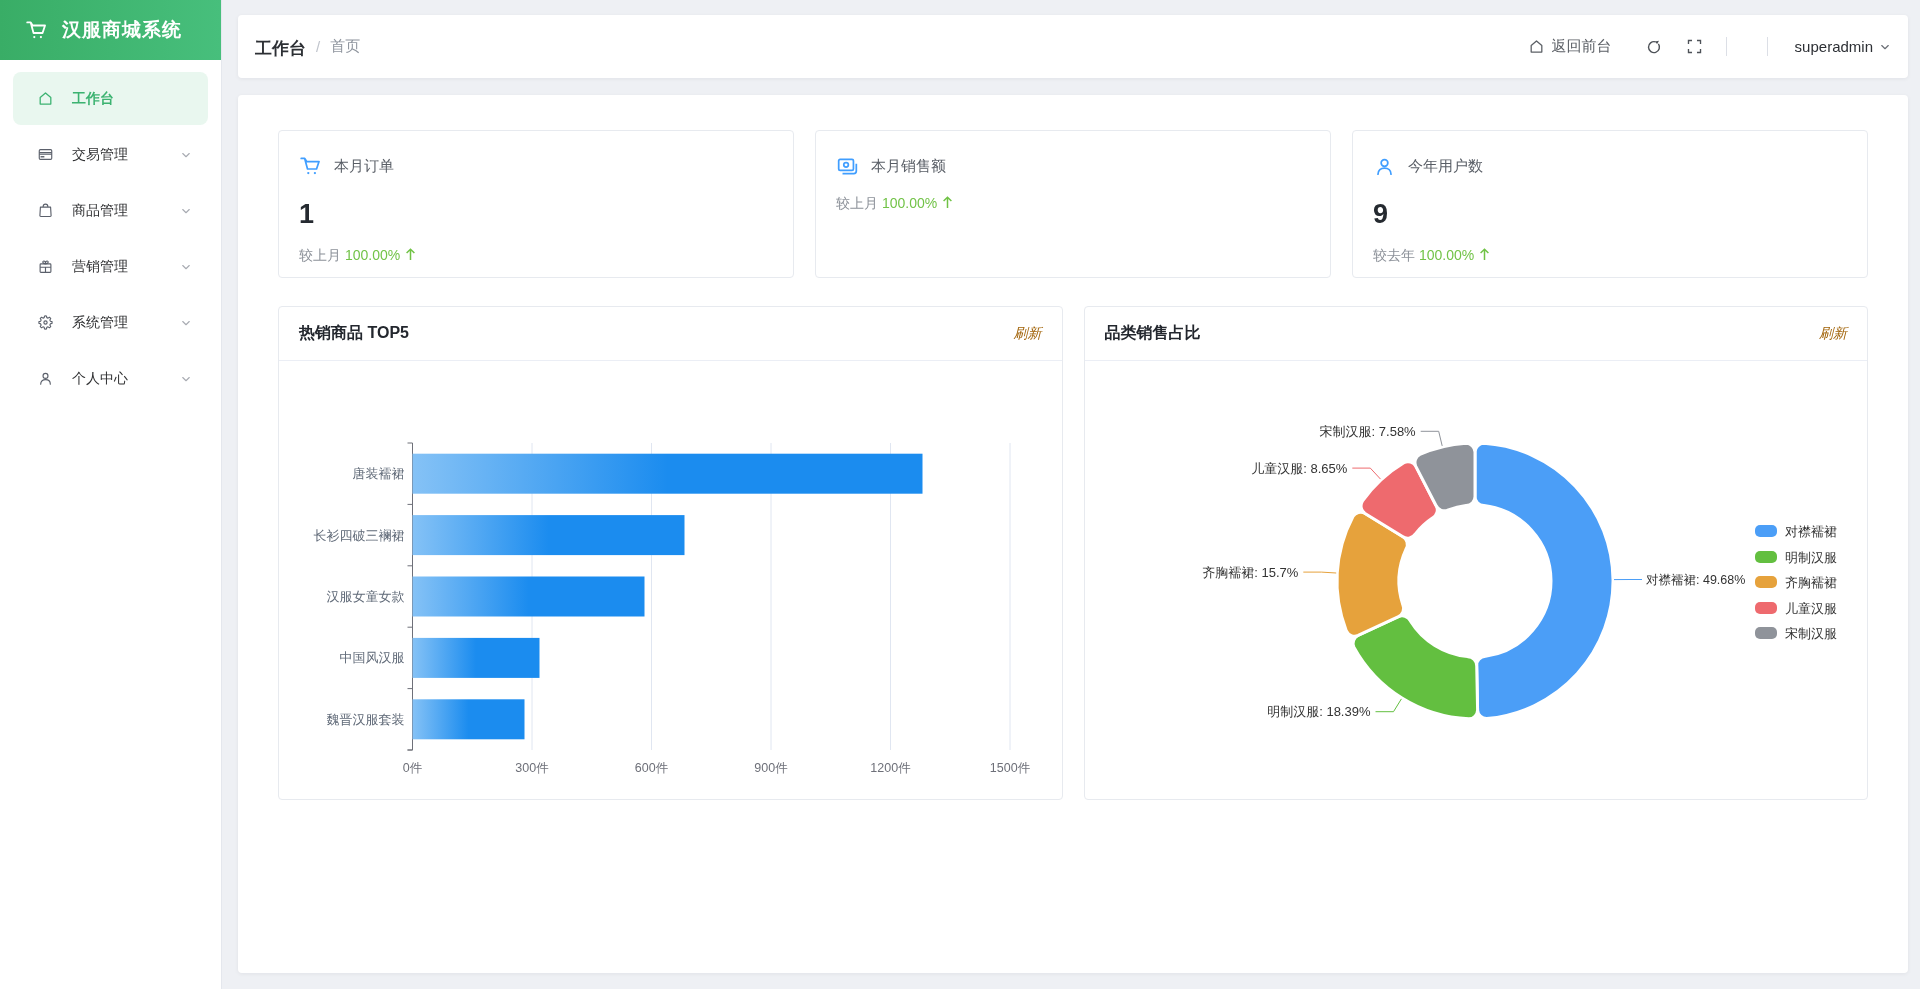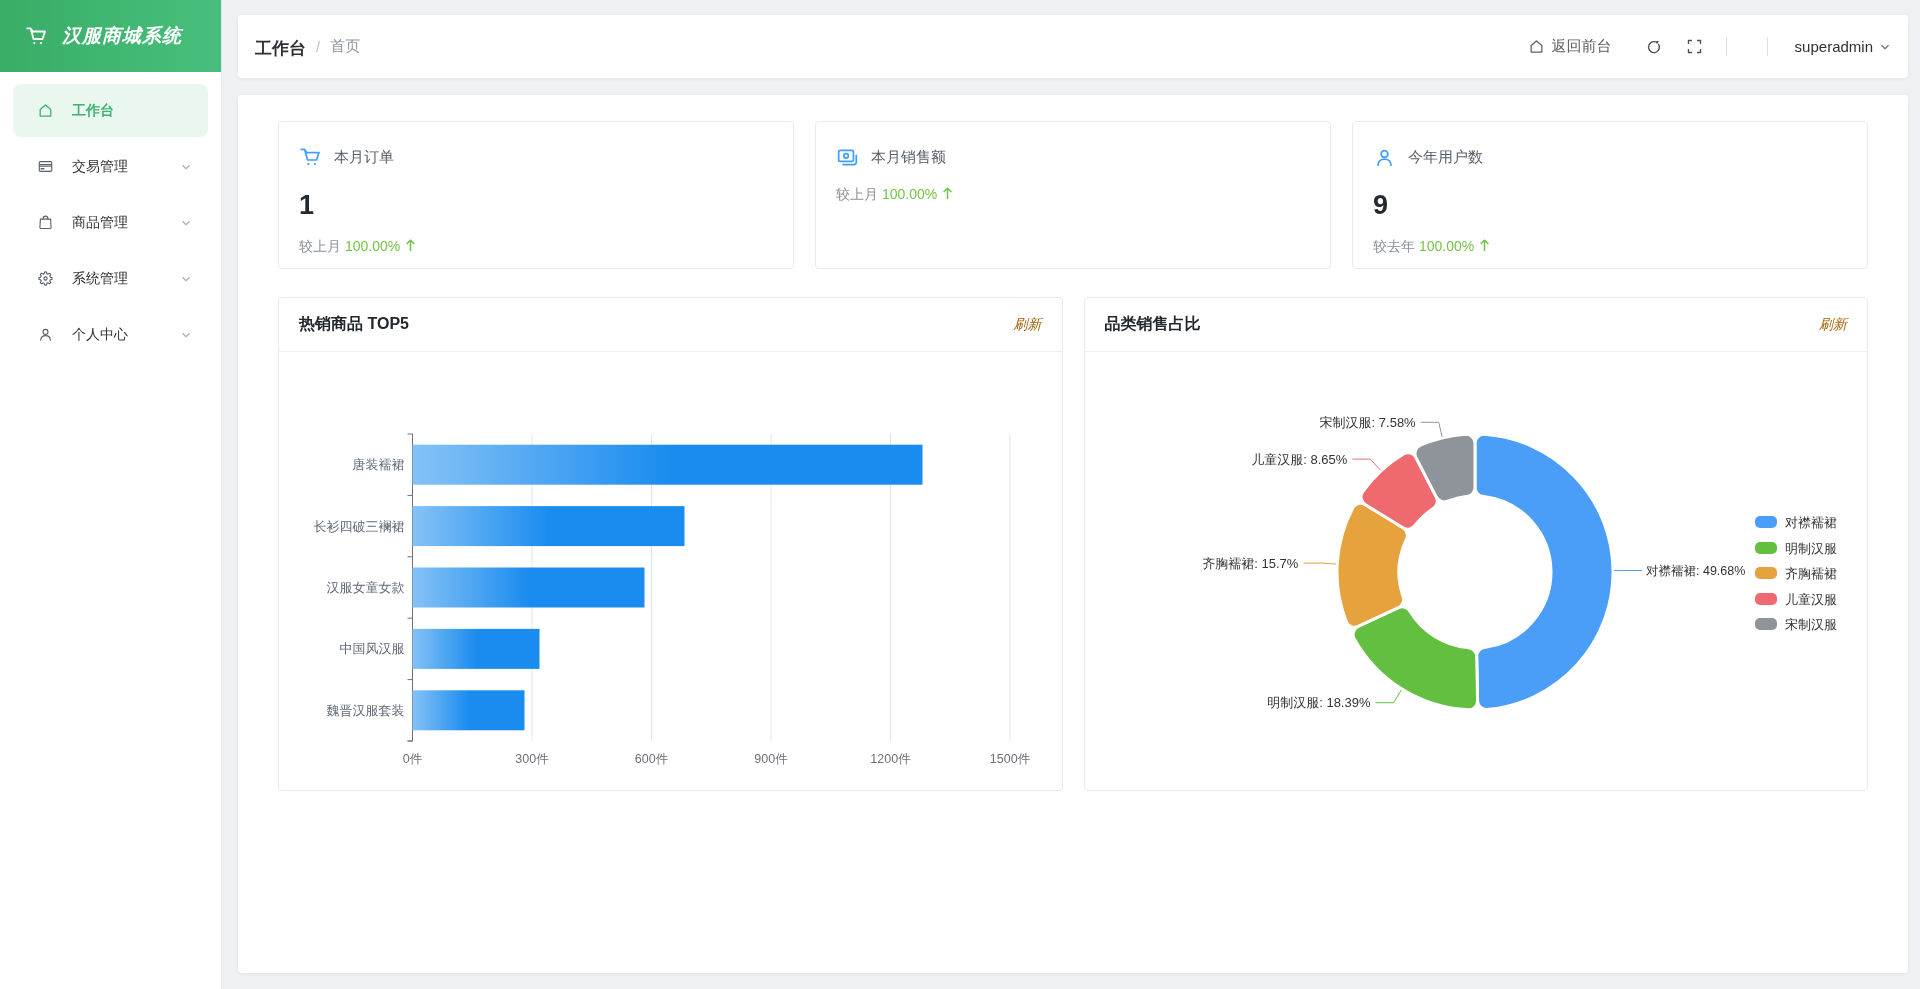--- a/index.html
+++ b/index.html
@@ -1,21 +1,21 @@
 <!DOCTYPE html>
 <html lang="zh"><head>
 <meta charset="utf-8">
 <title>汉服商城系统</title>
 <style>
 * { margin:0; padding:0; box-sizing:border-box; }
 html,body { width:1920px; height:989px; overflow:hidden; }
 body { font-family:"Liberation Sans", sans-serif; background:#eef0f4; color:#303133; }
 
 .sidebar { position:fixed; left:0; top:0; width:222px; height:989px; background:#fff; border-right:1px solid #e4e7ed; z-index:10; }
-.logo { height:72px; background:linear-gradient(90deg,#39ad66,#47bf7c); display:flex; align-items:center; padding-left:25px;font-style:italic; }
+.logo { height:60px; background:linear-gradient(90deg,#39ad66,#47bf7c); display:flex; align-items:center; padding-left:25px; }
 .logo svg { flex:0 0 auto; }
 .logo span { color:#fff; font-size:19px; font-weight:bold; margin-left:14px; letter-spacing:1px; }
 .menu { padding:12px 0 0 0; }
 .mi { height:53px; margin:0 13px 3px 13px; border-radius:8px; display:flex; align-items:center; padding:0 16px 0 24px; cursor:pointer; }
 .mi svg.ic { flex:0 0 auto; }
 .mi .txt { font-size:14px; color:#303133; margin-left:18px; flex:1 1 auto; }
 .mi svg.ar { flex:0 0 auto; }
 .mi.active { background:#e9f7ef; }
 .mi.active .txt { color:#3cb371; font-weight:bold; }
 
@@ -27,21 +27,21 @@
 .tb-right { margin-left:auto; display:flex; align-items:center; }
 .tb-item { display:flex; align-items:center; color:#5c6066; font-size:15px; }
 .tb-item span { margin-left:7px; }
 .rf { margin-left:33px; display:flex; align-items:center; }
 .tb-ic { margin-left:23px; display:flex; align-items:center; }
 .tb-div { width:1px; height:19px; background:#dcdfe6; margin-left:23px; }
 .tb-div2 { width:1px; height:19px; background:#dcdfe6; margin-left:40px; }
 .tb-user { font-size:15px; color:#2d3035; margin-left:27px; }
 .tb-carr { margin-left:6px; }
 
-.content { margin:17px 12px 0 16px; height:878px; background:#fff; border-radius:4px; box-shadow:0 1px 4px rgba(0,21,41,.06); padding:26px 40px 0 40px; }
+.content { margin:17px 12px 0 16px; height:878px; background:#fff; border-radius:4px; box-shadow:0 1px 4px rgba(0,21,41,.06); padding:35px 40px 0 40px; }
 .stats { display:flex; gap:21px; }
 .stat { flex:1 1 0; height:148px; border:1px solid #e7eaef; border-radius:4px; padding:24px 24px 0 20px; background:#fff; }
 .stat-head { display:flex; align-items:center; }
 .stat-head span { font-size:15px; color:#595e66; margin-left:12px; }
 .stat-num { margin-top:21px; font-size:27px; font-weight:bold; color:#252a30; }
 .stat-sub { margin-top:17px; font-size:14px; color:#8c9199; }
 .stat-sub b { color:#72c348; font-weight:normal; }
 .charts { display:flex; gap:21px; margin-top:28px; }
 .chart-card { flex:1 1 0; height:494px; border:1px solid #e7eaef; border-radius:4px; background:#fff; }
 .ch-head { height:54px; border-bottom:1px solid #ebeef5; display:flex; align-items:center; padding:0 20px; }
@@ -78,20 +78,31 @@
       <svg class="ar" width="12" height="12" viewBox="0 0 24 24" fill="none" stroke="#a8abb2" stroke-width="2.2" stroke-linecap="round" stroke-linejoin="round">
           <path d="M5.5 9 12 15.5 18.5 9"></path>
         </svg>
     </div>
     <div class="mi">
       <svg class="ic" width="17" height="17" viewBox="0 0 24 24" fill="none" stroke="#5b606b" stroke-width="1.6" stroke-linejoin="round">
           <path d="M8.7 7.2 V6.3 a3.3 3.3 0 0 1 6.6 0 V7.2"></path>
           <path d="M4.8 7.3 H19.2 L19.9 19 a1.3 1.3 0 0 1 -1.3 1.4 H5.4 A1.3 1.3 0 0 1 4.1 19 Z"></path>
         </svg>
       <span class="txt">商品管理</span>
+      <svg class="ar" width="12" height="12" viewBox="0 0 24 24" fill="none" stroke="#a8abb2" stroke-width="2.2" stroke-linecap="round" stroke-linejoin="round">
+          <path d="M5.5 9 12 15.5 18.5 9"></path>
+        </svg>
+    </div>
+    <div class="mi">
+      <svg class="ic" width="17" height="17" viewBox="0 0 24 24" fill="none" stroke="#5b606b" stroke-width="1.6" stroke-linejoin="round">
+          <rect x="4.4" y="8.3" width="15.2" height="11.9" rx="1.1"></rect>
+          <path d="M4.4 13 H19.6 M12 13 V20.2"></path>
+          <path d="M12 8.2 c-4.1 0 -4.9 -3.9 -2.2 -3.9 c1.4 0 2.2 1.7 2.2 3.9 c0 -2.2 .8 -3.9 2.2 -3.9 c2.7 0 1.9 3.9 -2.2 3.9 Z"></path>
+        </svg>
+      <span class="txt">营销管理</span>
       <svg class="ar" width="12" height="12" viewBox="0 0 24 24" fill="none" stroke="#a8abb2" stroke-width="2.2" stroke-linecap="round" stroke-linejoin="round">
           <path d="M5.5 9 12 15.5 18.5 9"></path>
         </svg>
     </div>
     <div class="mi">
       <svg class="ic" width="17" height="17" viewBox="0 0 24 24" fill="none" stroke="#5b606b" stroke-width="1.6" stroke-linejoin="round">
           <path d="M 10.16 5.14 L 10.71 2.79 A 9.3 9.3 0 0 1 13.29 2.79 L 13.84 5.14 A 7.1 7.1 0 0 1 15.55 5.85 L 17.60 4.57 A 9.3 9.3 0 0 1 19.43 6.40 L 18.15 8.45 A 7.1 7.1 0 0 1 18.86 10.16 L 21.21 10.71 A 9.3 9.3 0 0 1 21.21 13.29 L 18.86 13.84 A 7.1 7.1 0 0 1 18.15 15.55 L 19.43 17.60 A 9.3 9.3 0 0 1 17.60 19.43 L 15.55 18.15 A 7.1 7.1 0 0 1 13.84 18.86 L 13.29 21.21 A 9.3 9.3 0 0 1 10.71 21.21 L 10.16 18.86 A 7.1 7.1 0 0 1 8.45 18.15 L 6.40 19.43 A 9.3 9.3 0 0 1 4.57 17.60 L 5.85 15.55 A 7.1 7.1 0 0 1 5.14 13.84 L 2.79 13.29 A 9.3 9.3 0 0 1 2.79 10.71 L 5.14 10.16 A 7.1 7.1 0 0 1 5.85 8.45 L 4.57 6.40 A 9.3 9.3 0 0 1 6.40 4.57 L 8.45 5.85 A 7.1 7.1 0 0 1 10.16 5.14 Z"></path>
           <circle cx="12" cy="12" r="2.3"></circle>
         </svg>
       <span class="txt">系统管理</span>

